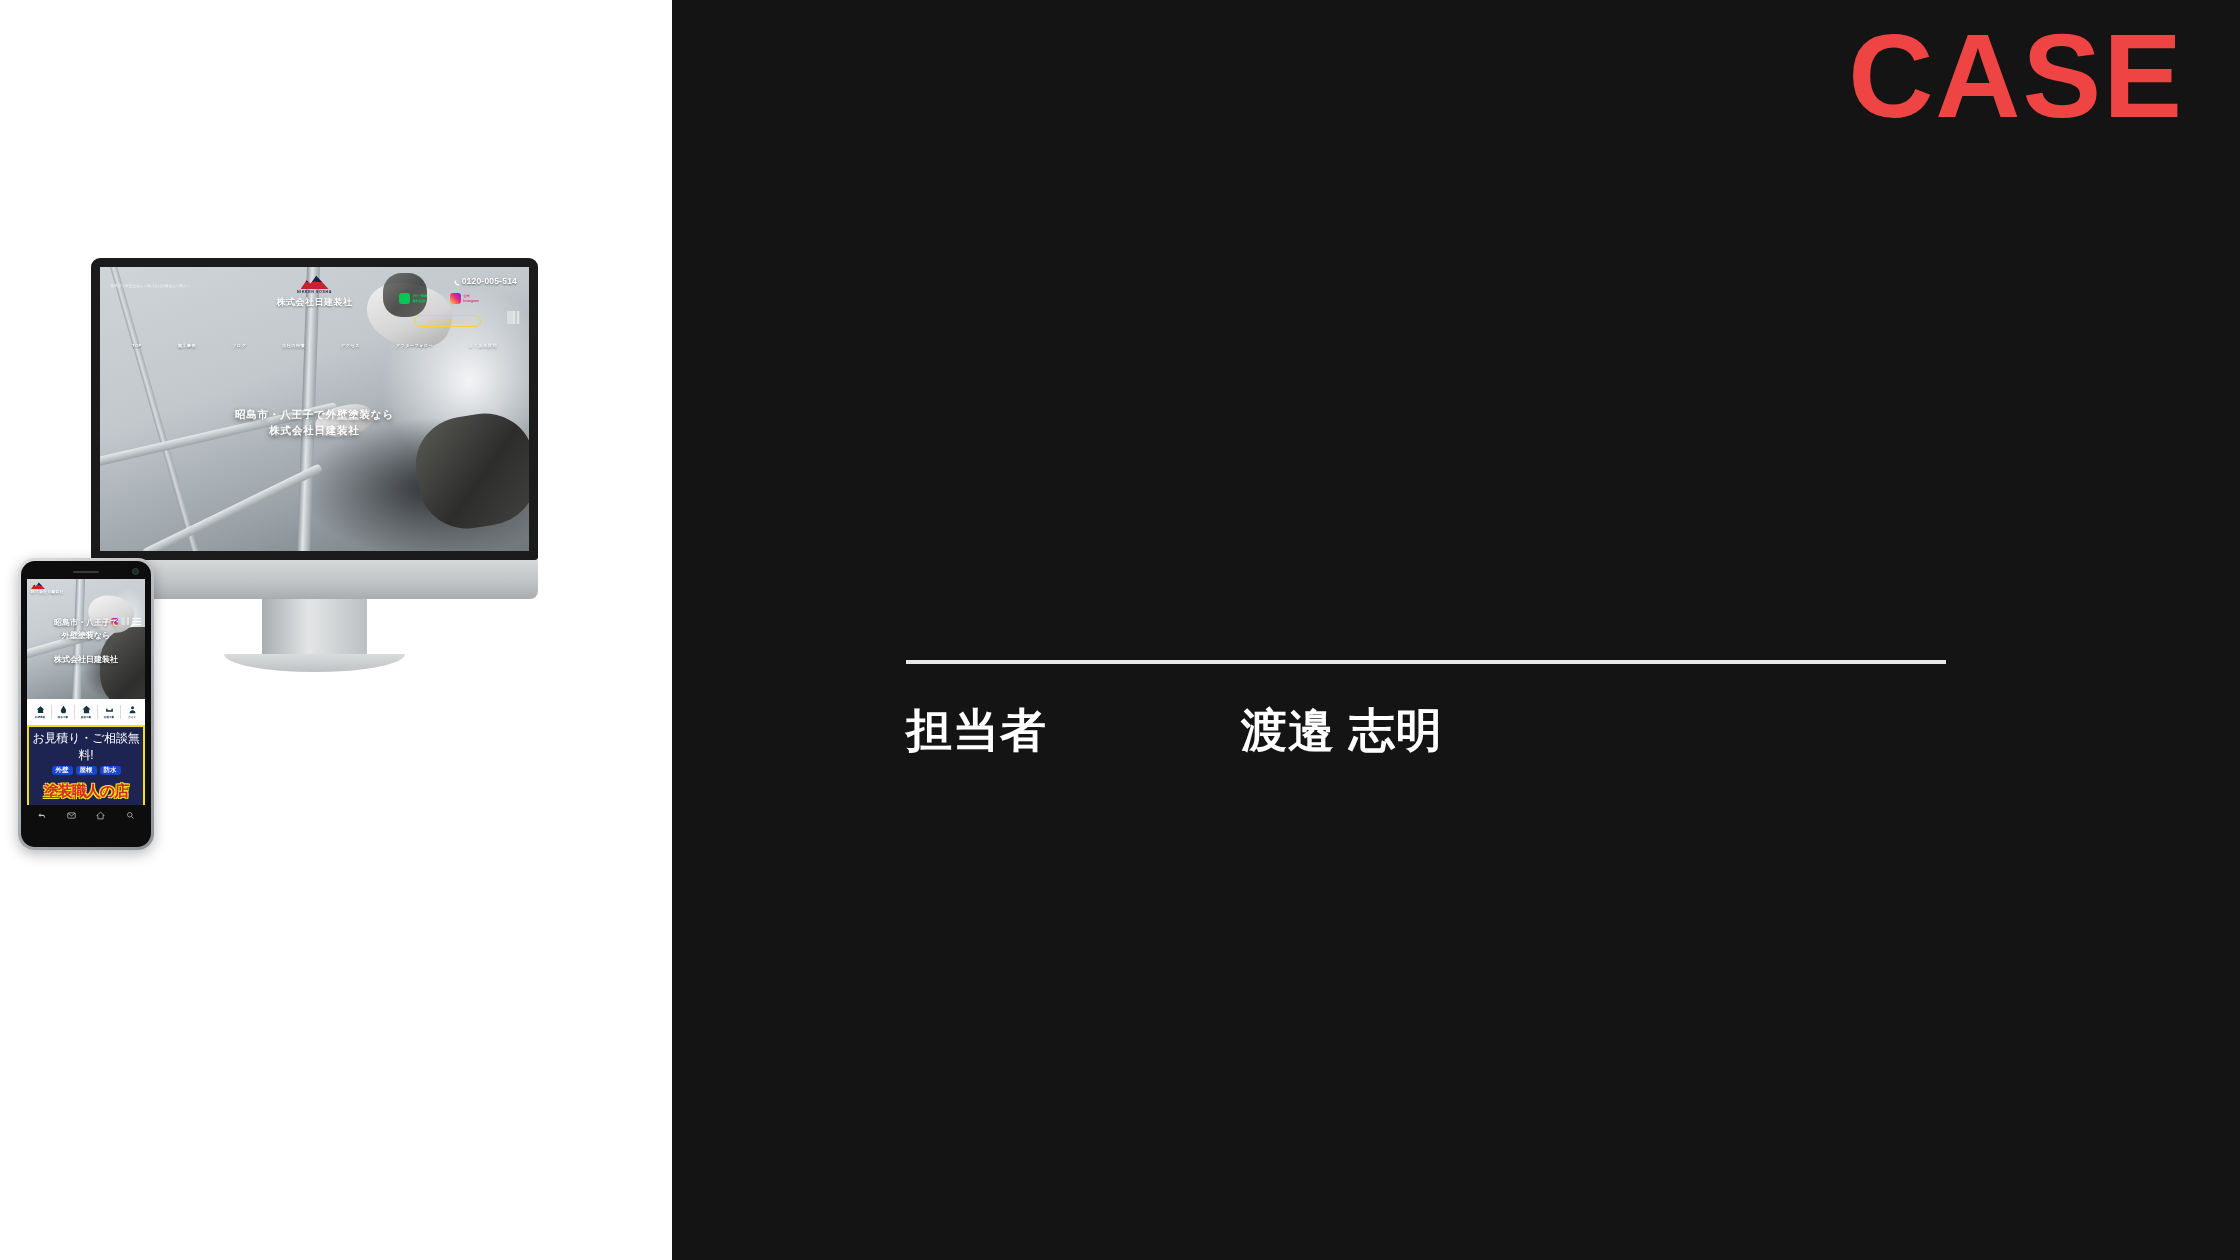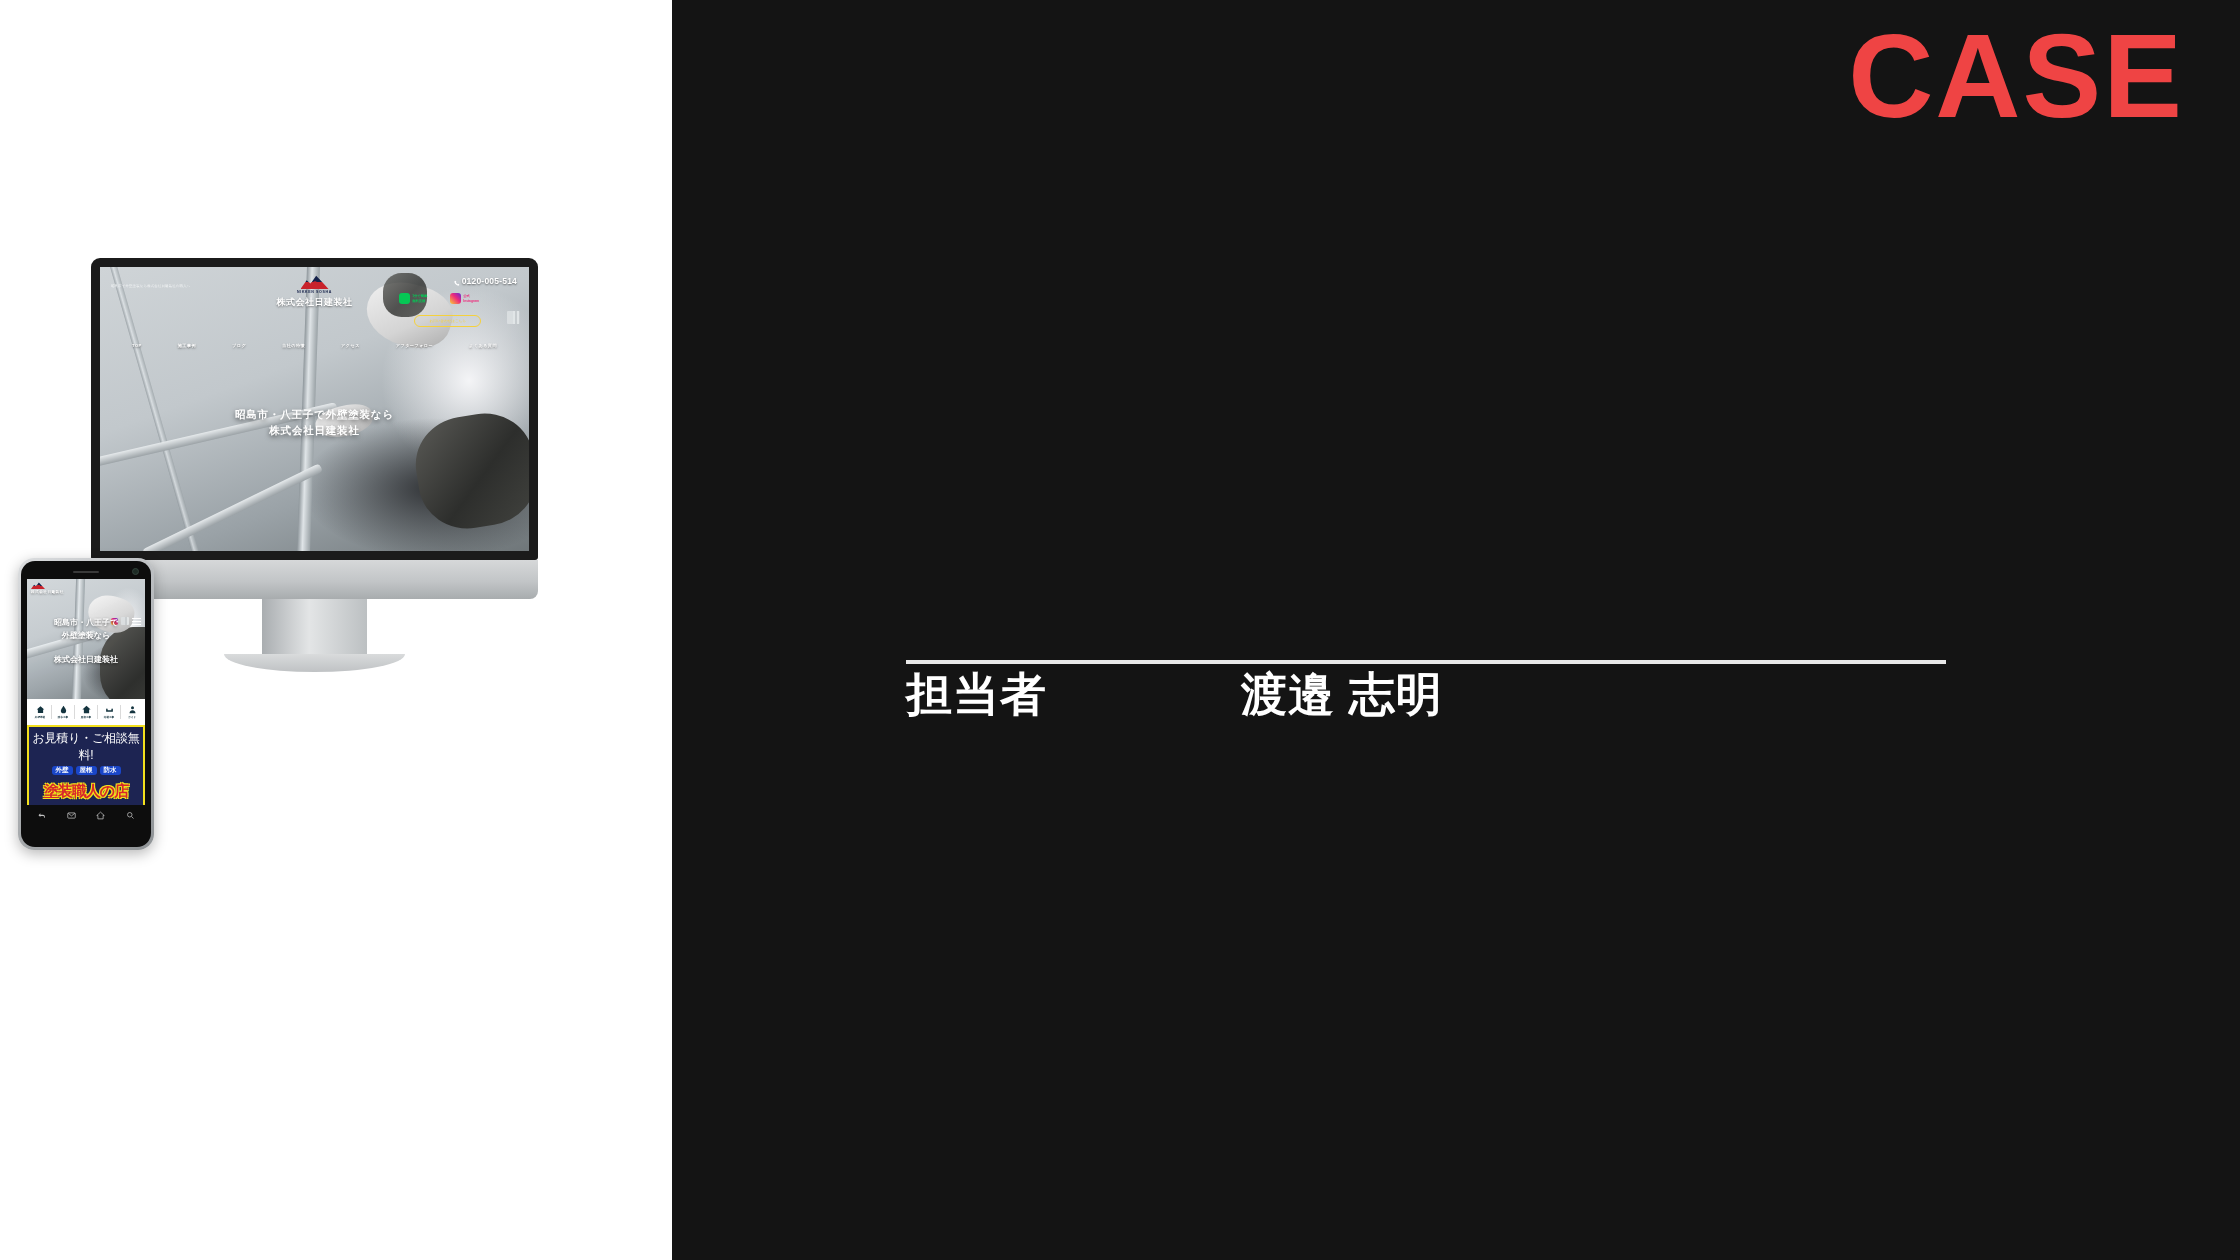--- a/index.html
+++ b/index.html
@@ -35,21 +35,21 @@
     width:335px; flex:0 0 335px;
     font-size:46px; font-weight:bold; color:#ffffff; letter-spacing:1px;
   }
   .info-row .value {
     font-size:46px; font-weight:bold; color:#ffffff; letter-spacing:1px;
   }
   .info-row .value .sub { display:block; margin-top:48px; }
 
   .row-support { padding-bottom:34px; }
   .row-domain  { padding-top:36px; padding-bottom:34px; }
-  .row-person  { padding-bottom:10px; }
+  .row-person  { padding-top:36px; padding-bottom:10px; }
 
   .divider { height:2px; background:#e8e8e8; width:1040px; }
 
   
   .monitor { position:absolute; left:91px; top:258px; width:447px; height:370px; }
   .monitor-body {
     position:absolute; left:0; top:0; width:447px; height:302px;
     background:#1b1b1b; border-radius:9px 9px 3px 3px;
     padding:9px 9px 0 9px;
   }

